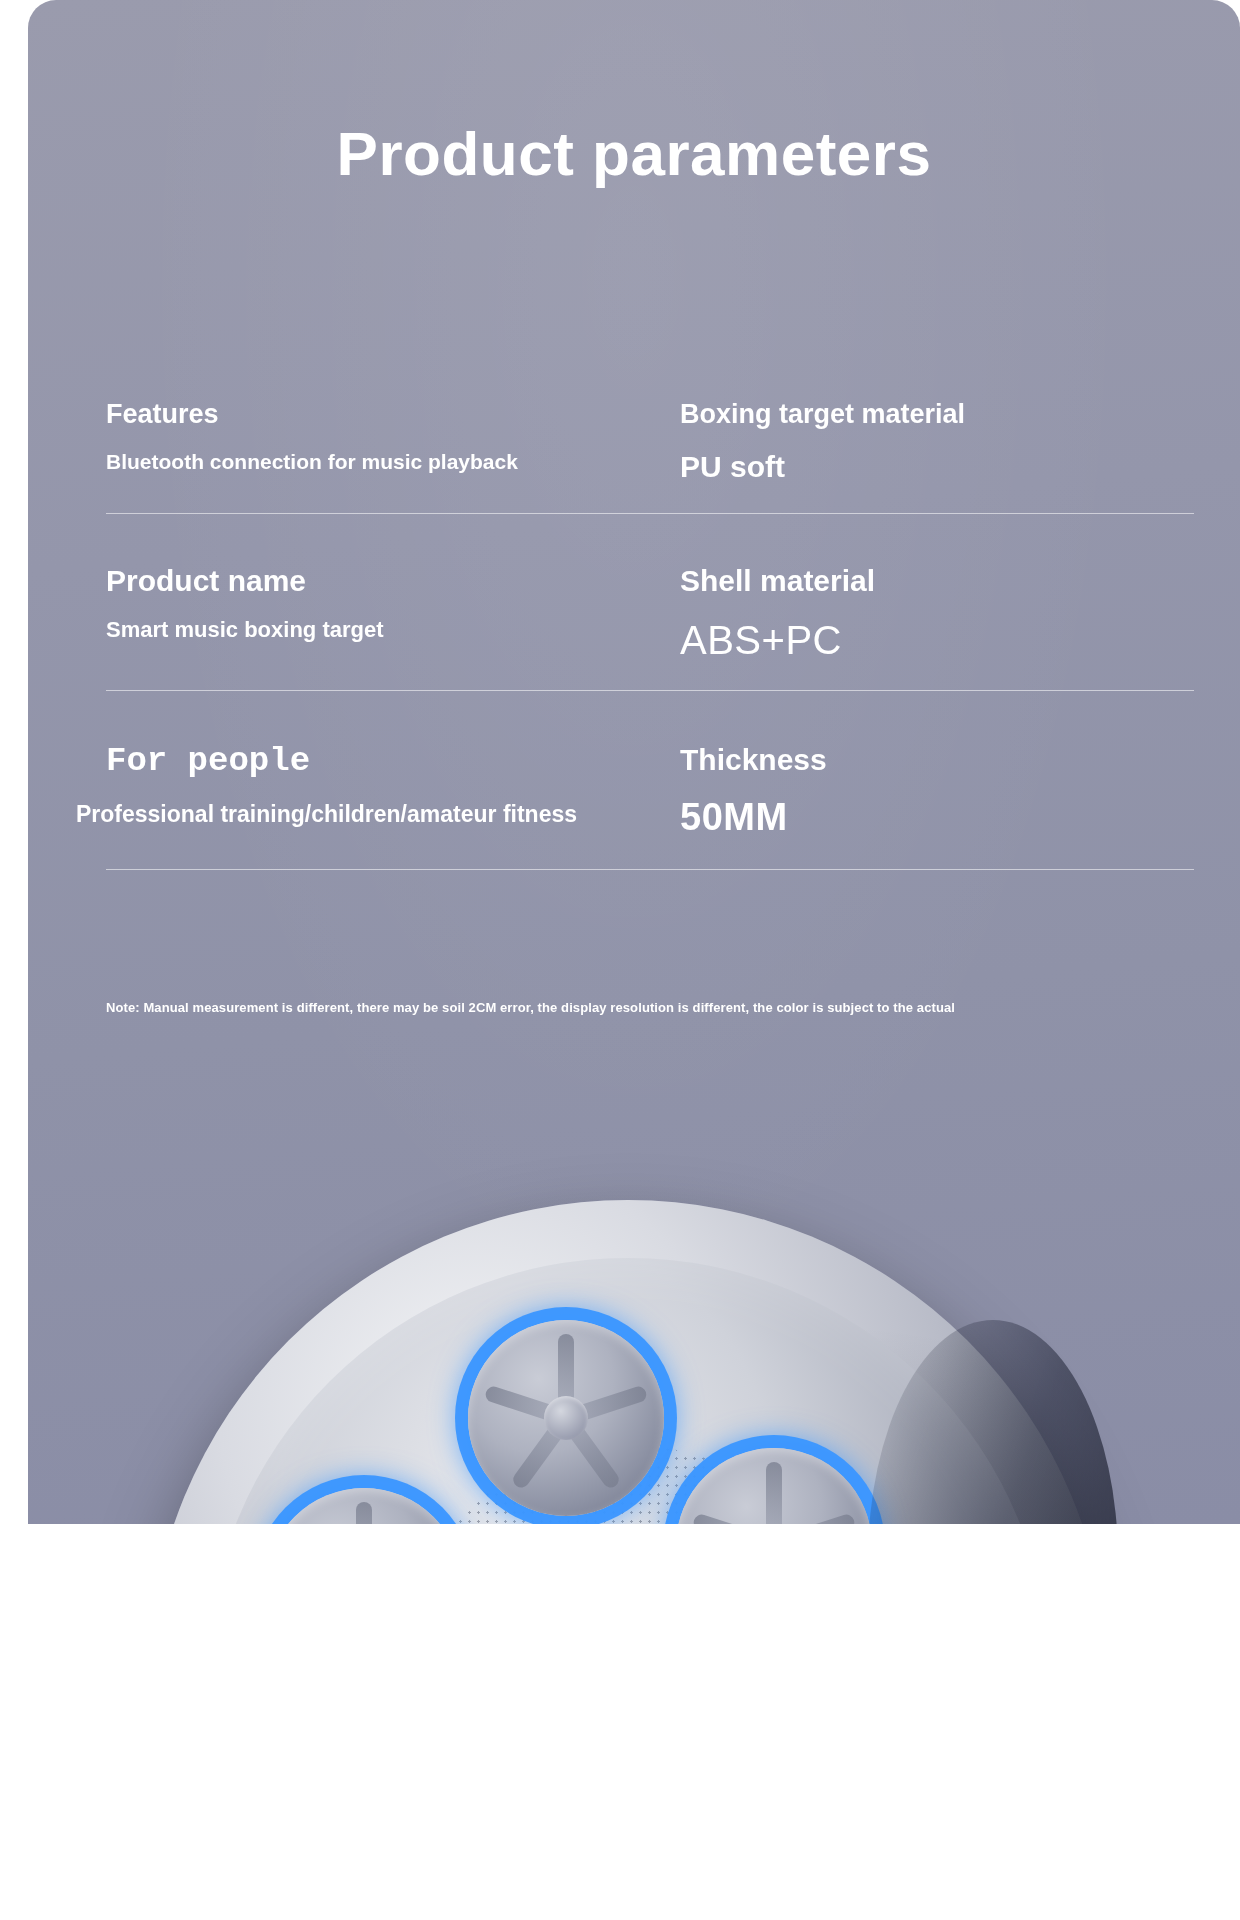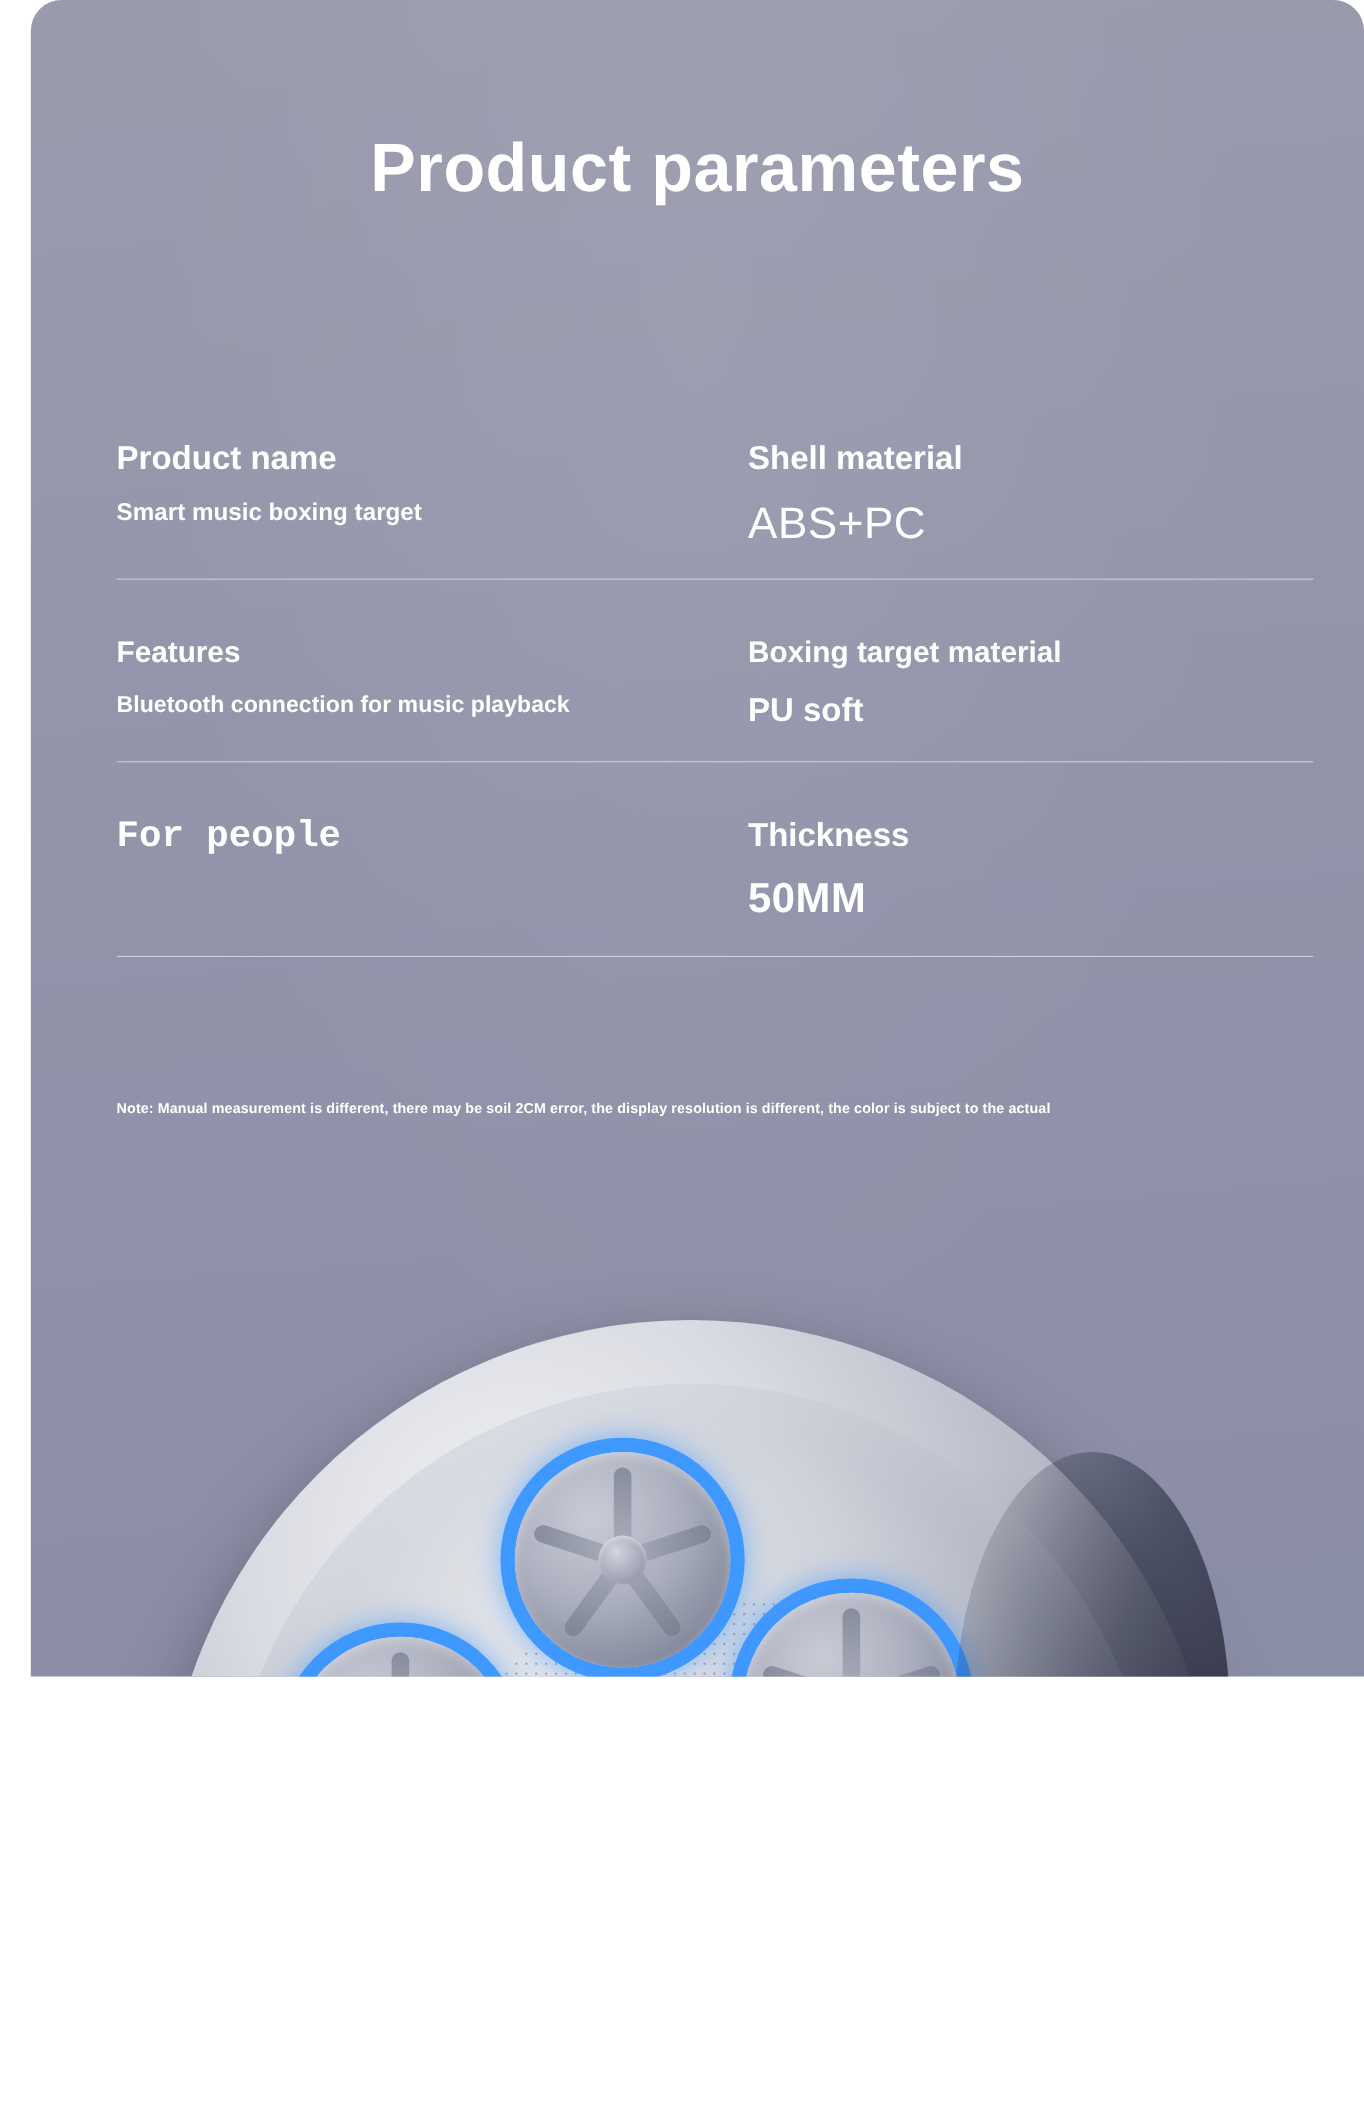--- a/index.html
+++ b/index.html
@@ -273,51 +273,52 @@
 </style>
 </head>
 <body>
 
 <div class="page">
 
   <div class="title">Product parameters</div>
 
   <div class="spec-table">
 
+    <div class="spec-row r2">
+      <div class="spec-cell left">
+        <div class="spec-label">Features</div>
+        <div class="spec-value">Bluetooth connection for music playback</div>
+      </div>
+      <div class="spec-cell right">
+        <div class="spec-label">Boxing target material</div>
+        <div class="spec-value">PU soft</div>
+      </div>
+      <div class="divider-wrap">
+          <div class="divider"></div>
+        </div>
+    </div>
+
     <div class="spec-row r1">
       <div class="spec-cell left">
         <div class="spec-label">Product name</div>
         <div class="spec-value">Smart music boxing target</div>
       </div>
       <div class="spec-cell right">
         <div class="spec-label">Shell material</div>
         <div class="spec-value">ABS+PC</div>
       </div>
       <div class="divider-wrap">
           <div class="divider"></div>
         </div>
     </div>
 
-    <div class="spec-row r2">
-      <div class="spec-cell left">
-        <div class="spec-label">Features</div>
-        <div class="spec-value">Bluetooth connection for music playback</div>
-      </div>
-      <div class="spec-cell right">
-        <div class="spec-label">Boxing target material</div>
-        <div class="spec-value">PU soft</div>
-      </div>
-      <div class="divider-wrap">
-          <div class="divider"></div>
-        </div>
-    </div>
-
     <div class="spec-row r3">
       <div class="spec-cell left">
         <div class="spec-label">For people</div>
+        <div class="spec-value">Professional training/children/amateur fitness</div>
       </div>
       <div class="spec-cell right">
         <div class="spec-label">Thickness</div>
         <div class="spec-value">50MM</div>
       </div>
       <div class="divider-wrap">
           <div class="divider"></div>
         </div>
     </div>
 

